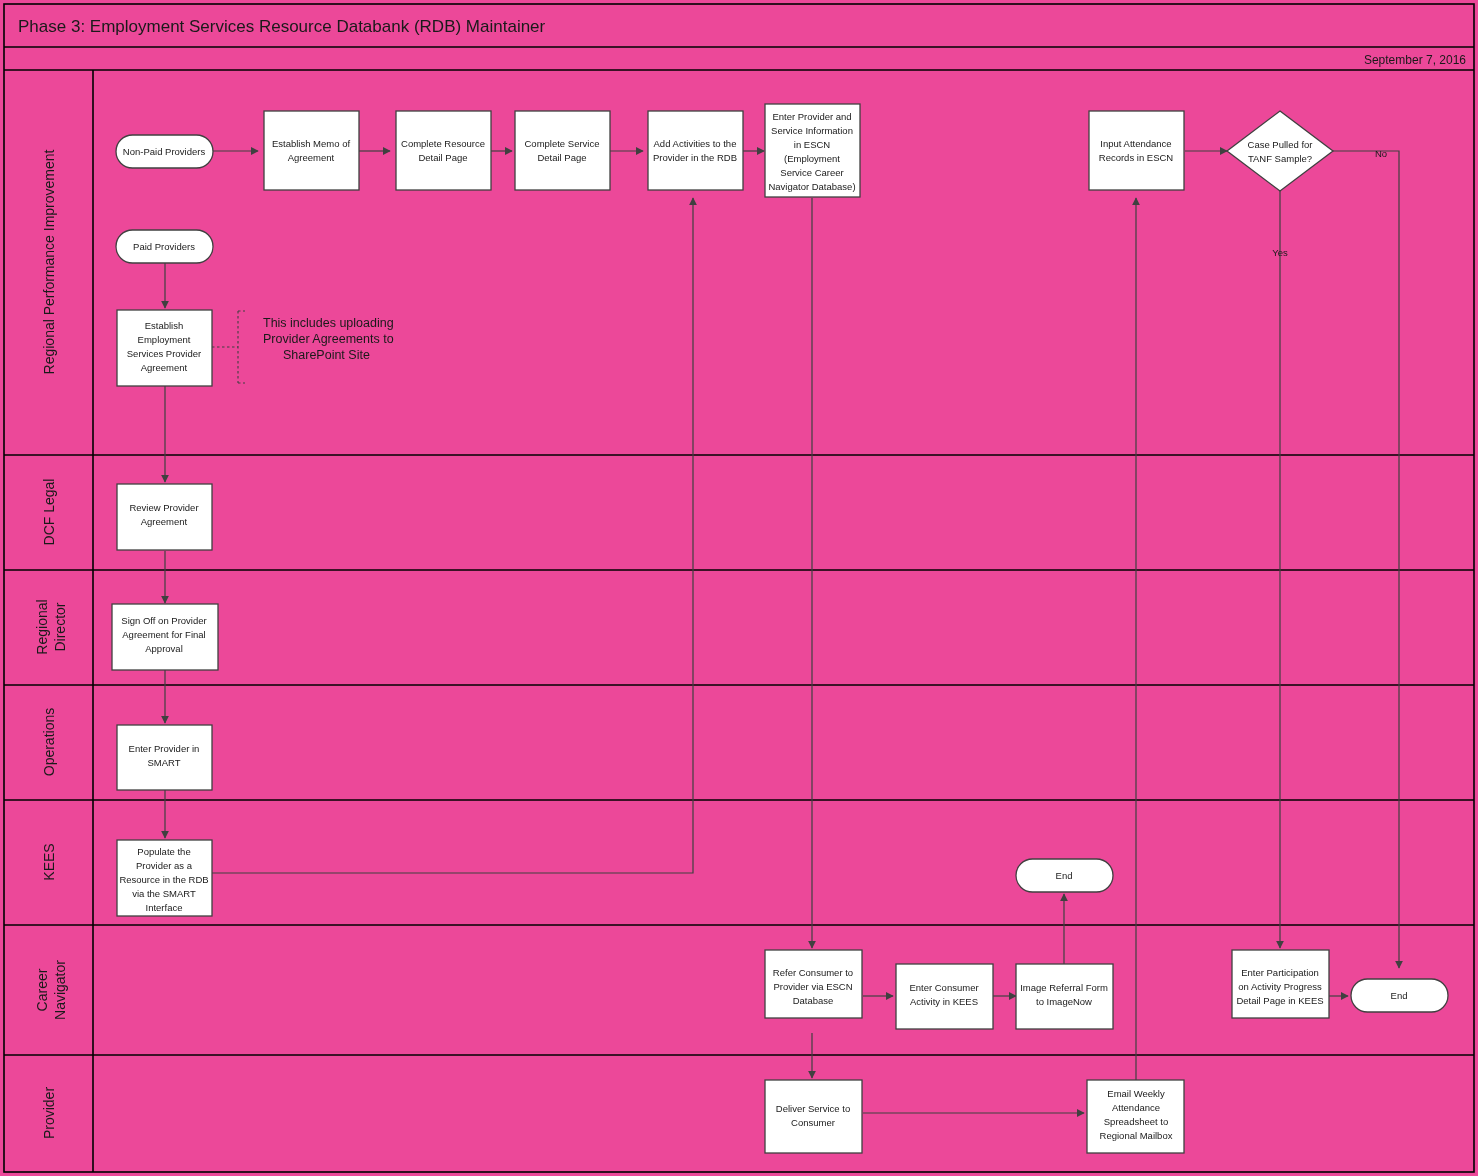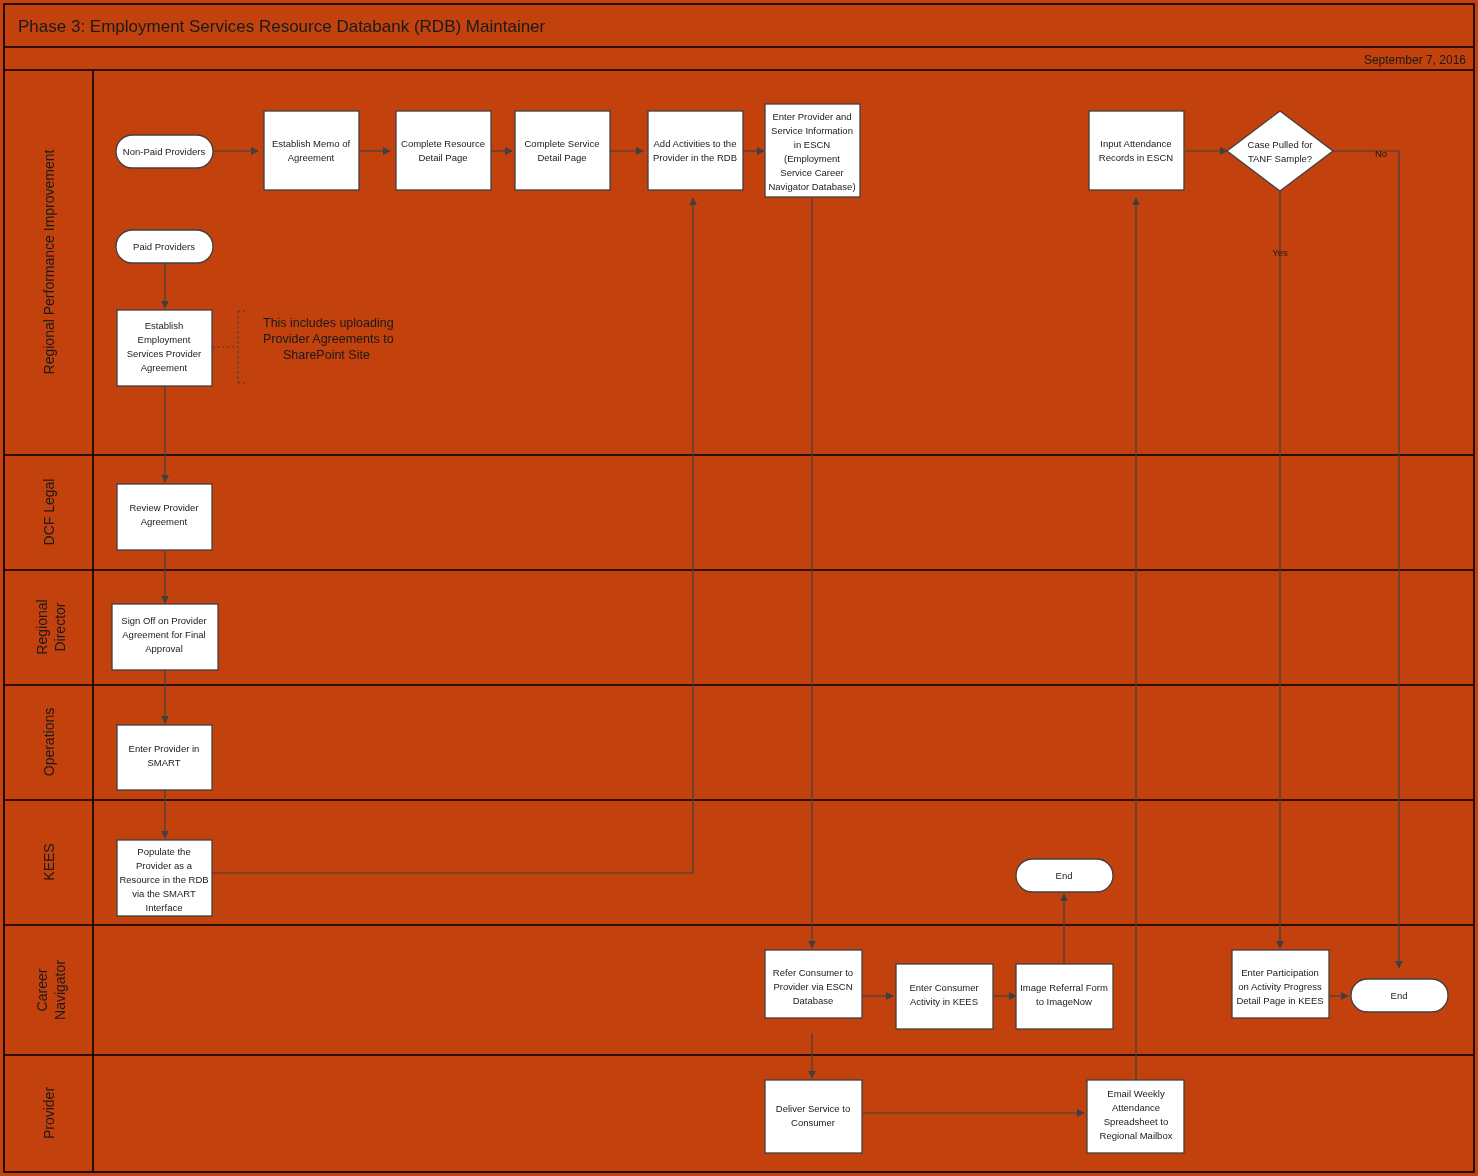--- a/index.html
+++ b/index.html
@@ -1,17 +1,17 @@
 <!DOCTYPE html>
 <html><head>
 <meta charset="utf-8">
 <style>
   html,body{margin:0;padding:0;background:#ffffff;}
   body{font-family:"Liberation Sans", sans-serif;color:#000;}
-  #page{position:relative;width:1478px;height:1176px;overflow:hidden;background:#c2410c;}
+  #page{position:relative;width:1478px;height:1176px;overflow:hidden;background:#ec4899;}
   svg{display:block;}
   .lane-label{font-size:14px;fill:#1a1a1a;}
   .node-text{font-size:9.5px;fill:#1a1a1a;}
   .note-text{font-size:12.5px;fill:#1a1a1a;}
   .edge-label{font-size:9.5px;fill:#1a1a1a;}
   .title-text{font-size:17px;fill:#1a1a1a;}
   .date-text{font-size:12px;fill:#1a1a1a;}
   .frame{fill:none;stroke:#000;stroke-width:1.6;}
   .lanediv{stroke:#000;stroke-width:1.4;}
   .shape{fill:#ffffff;stroke:#404040;stroke-width:1.3;}

